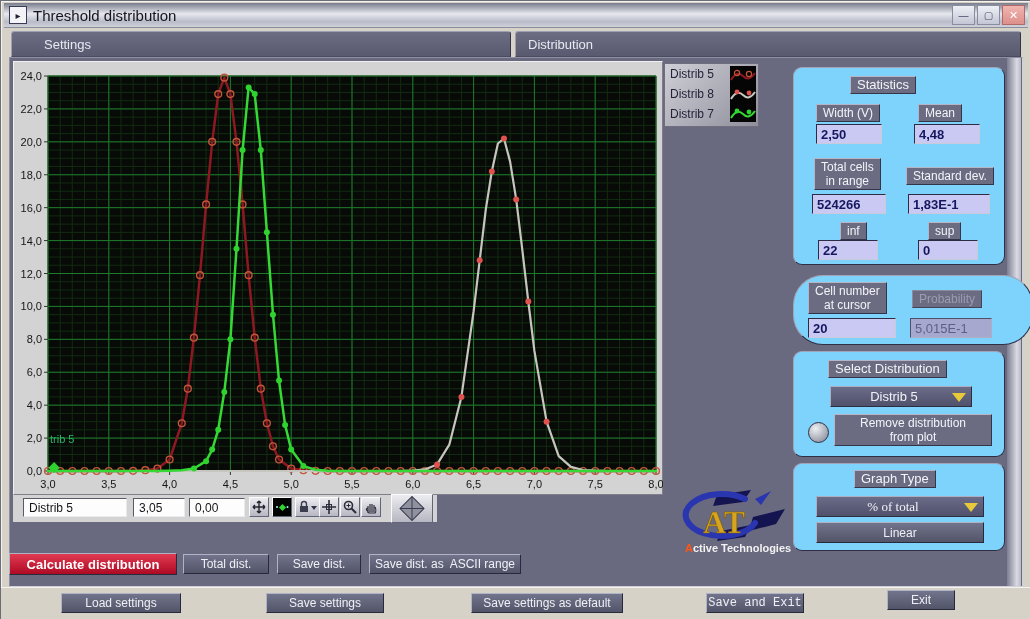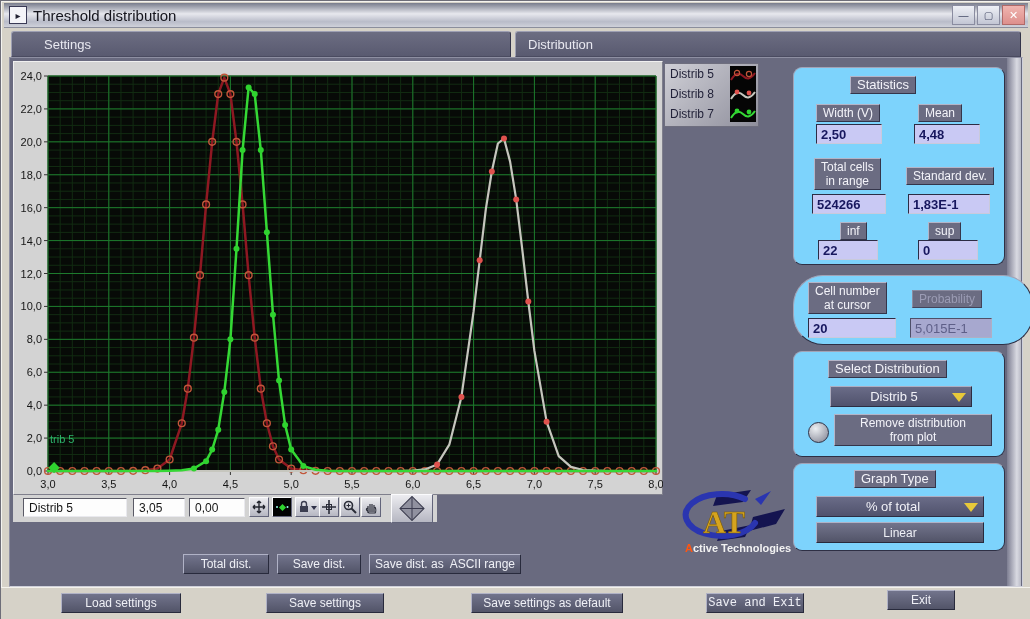--- a/index.html
+++ b/index.html
@@ -471,38 +471,41 @@
     <div id="remove-circle" style="left:14px;top:70px;"></div>
     <div class="plabel" style="left:40px;top:62px;width:144px;">
       <span>Remove distribution</span><br>
       <span>from plot</span>
     </div>
   </div>
 
   <div class="panel" style="left:792px;top:462px;width:212px;height:88px;">
     <div class="plabel big" style="left:60px;top:6px;">Graph Type</div>
     <div class="dd" style="left:22px;top:32px;width:168px;">
-      <span style="margin-right:14px;">% of total</span>
+      <span style="margin-right:14px;font-family:Liberation Serif, serif;">% of total</span>
       <span class="arrow"></span>
     </div>
     <div class="btn3d" style="left:22px;top:58px;width:168px;height:21px;">
       <span>Linear</span>
     </div>
   </div>
 
   <svg id="logo" width="134" height="72">
       <polygon points="58,6 92,1 84,13 54,17" fill="#141450"></polygon>
       <polygon points="94,28 126,20 117,35 90,42" fill="#141450"></polygon>
       <polygon points="62,42 92,36 86,48 58,52" fill="#141450"></polygon>
       <path d="M86 10 A36 21 0 1 0 96 34" fill="none" stroke="#2a35b0" stroke-width="6" stroke-linecap="round"></path>
       <polygon points="96,10 112,2 102,16" fill="#2a35b0"></polygon>
       <text x="44" y="44" font-family="Liberation Serif, DejaVu Serif, serif" font-size="32px" font-weight="bold" fill="#d6a41e" stroke="#7c5c08" stroke-width="0.6">AT</text>
       <text x="26" y="63" font-family="Liberation Sans, DejaVu Sans, sans-serif" font-size="11px" font-weight="bold"><tspan fill="#ff5510">A</tspan><tspan fill="#f2f2f2">ctive Technologies</tspan></text>
     </svg>
 
+  <div class="btn3d red" style="left:8px;top:552px;width:168px;height:22px;">
+    <span>Calculate distribution</span>
+  </div>
   <div class="btn3d" style="left:182px;top:553px;width:86px;height:20px;">
     <span>Total dist.</span>
   </div>
   <div class="btn3d" style="left:276px;top:553px;width:84px;height:20px;">
     <span>Save dist.</span>
   </div>
   <div class="btn3d" style="left:368px;top:553px;width:152px;height:20px;">
     <span>Save dist. as  ASCII range</span>
   </div>
 

